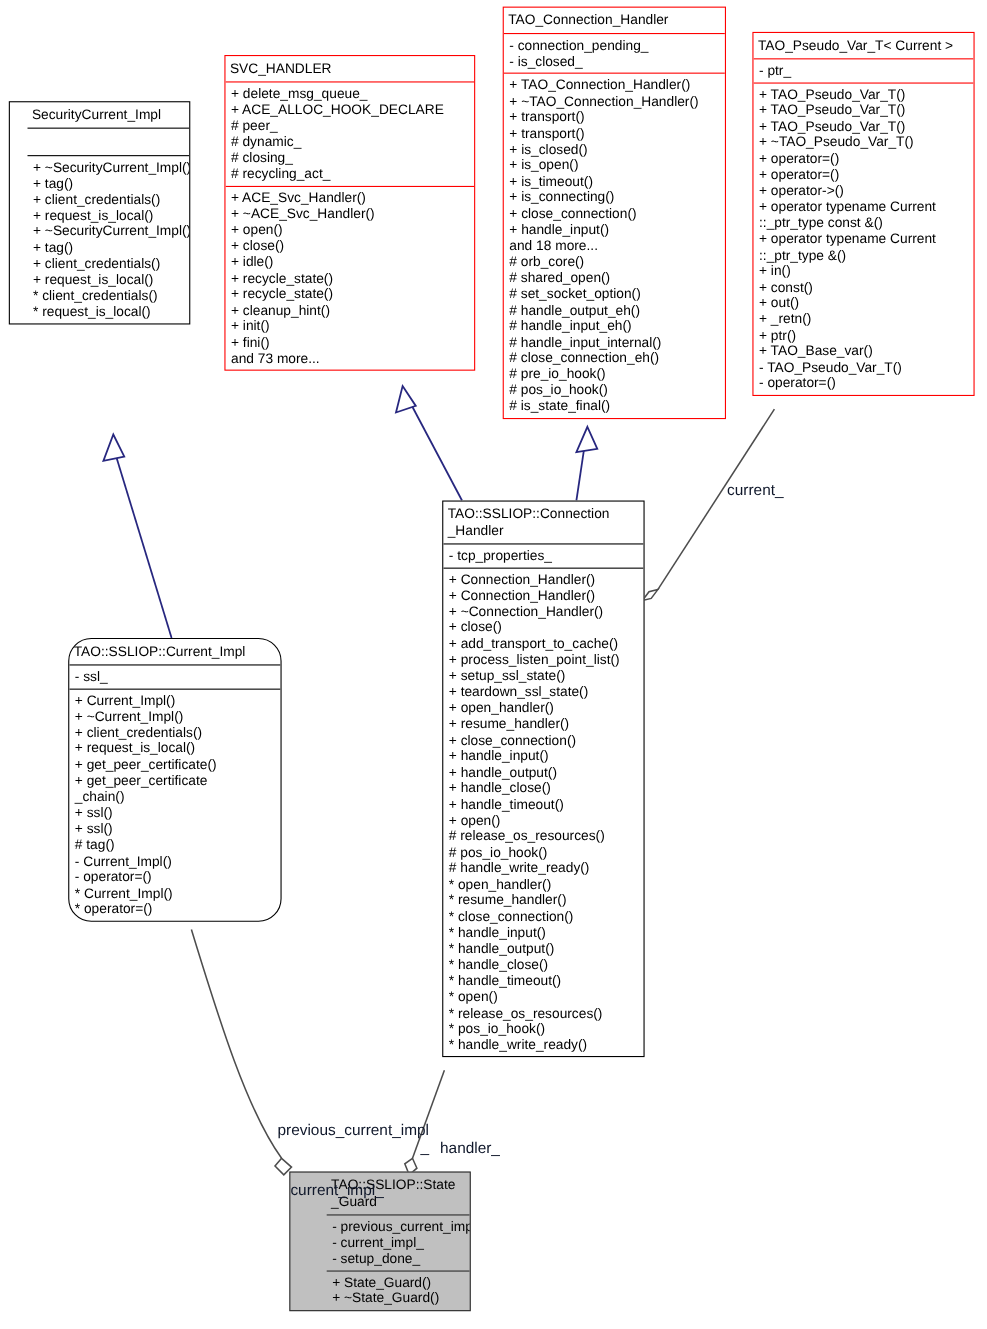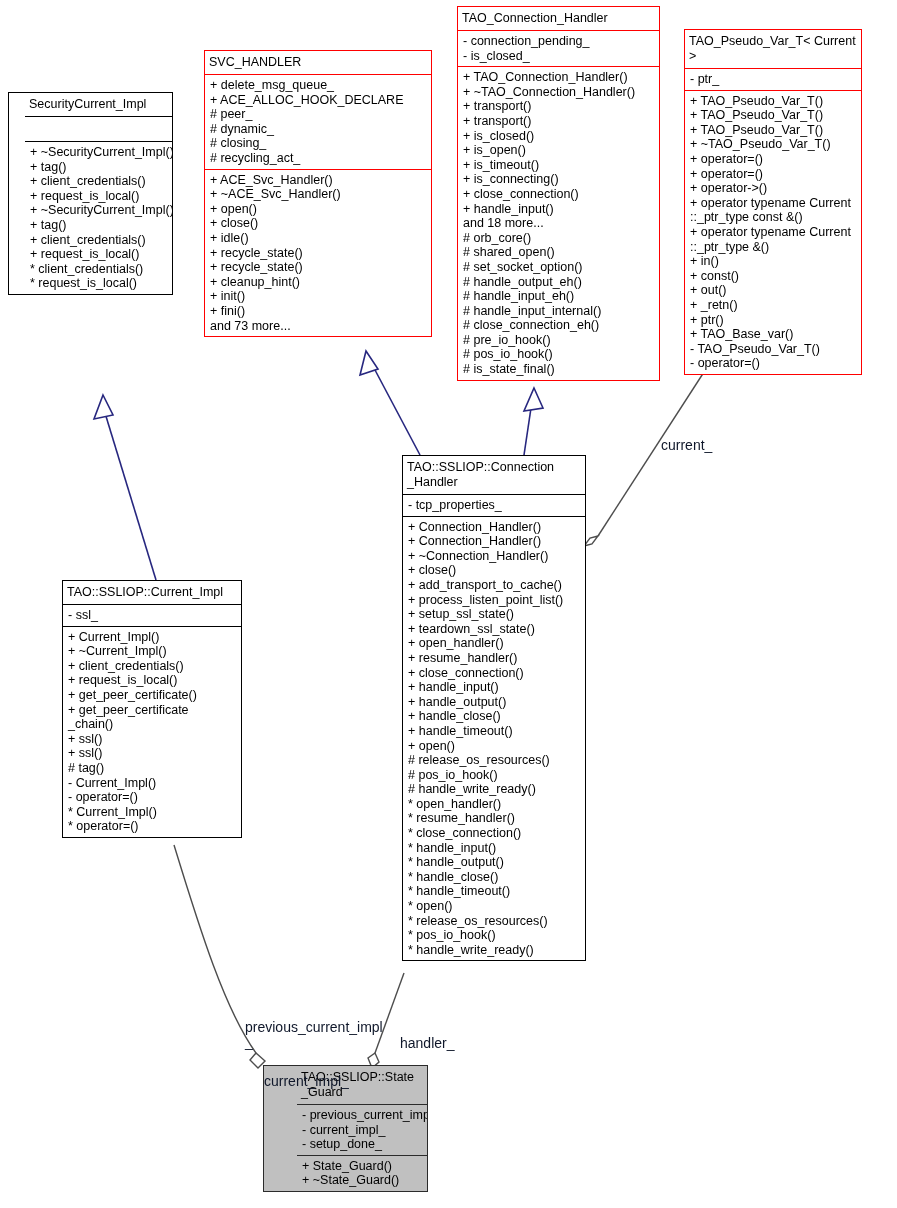--- a/index.html
+++ b/index.html
@@ -189,21 +189,21 @@
         <div class="row"># handle_output_eh()</div>
         <div class="row"># handle_input_eh()</div>
         <div class="row"># handle_input_internal()</div>
         <div class="row"># close_connection_eh()</div>
         <div class="row"># pre_io_hook()</div>
         <div class="row"># pos_io_hook()</div>
         <div class="row"># is_state_final()</div>
       </div>
   </div>
 
-  <div class="uml-box red" style="left:684px; top:29px; width:178px;">
+  <div class="uml-box red" style="left:684px; top:29px; width:202px;">
     <div class="uml-title">TAO_Pseudo_Var_T&lt; Current &gt;</div>
     <div class="sep"></div>
     <div class="uml-sec">
         <div class="row">- ptr_</div>
       </div>
     <div class="sep"></div>
     <div class="uml-sec">
         <div class="row">+ TAO_Pseudo_Var_T()</div>
         <div class="row">+ TAO_Pseudo_Var_T()</div>
         <div class="row">+ TAO_Pseudo_Var_T()</div>
@@ -261,21 +261,21 @@
         <div class="row">* handle_output()</div>
         <div class="row">* handle_close()</div>
         <div class="row">* handle_timeout()</div>
         <div class="row">* open()</div>
         <div class="row">* release_os_resources()</div>
         <div class="row">* pos_io_hook()</div>
         <div class="row">* handle_write_ready()</div>
       </div>
   </div>
 
-  <div class="uml-box" style="left:62px; top:580px; width:180px;">
+  <div class="uml-box" style="left:62px; top:580px; width:194px;border-radius:21px;">
     <div class="uml-title">TAO::SSLIOP::Current_Impl</div>
     <div class="sep"></div>
     <div class="uml-sec">
         <div class="row">- ssl_</div>
       </div>
     <div class="sep"></div>
     <div class="uml-sec">
         <div class="row">+ Current_Impl()</div>
         <div class="row">+ ~Current_Impl()</div>
         <div class="row">+ client_credentials()</div>
@@ -303,18 +303,18 @@
         <div class="row">- setup_done_</div>
       </div>
     <div class="sep"></div>
     <div class="uml-sec">
         <div class="row">+ State_Guard()</div>
         <div class="row">+ ~State_Guard()</div>
       </div>
   </div>
 
   <div class="edge-label" style="left:661px; top:414px;">current_</div>
-  <div class="edge-label" style="left:245px; top:996px; text-align:left; width:145px;">previous_current_impl
+  <div class="edge-label" style="left:245px; top:996px; text-align:right; width:145px;">previous_current_impl
 _</div>
   <div class="edge-label" style="left:264px; top:1050px;">current_impl_</div>
   <div class="edge-label" style="left:400px; top:1012px;">handler_</div>
 
 </div>
 
 </body></html>

